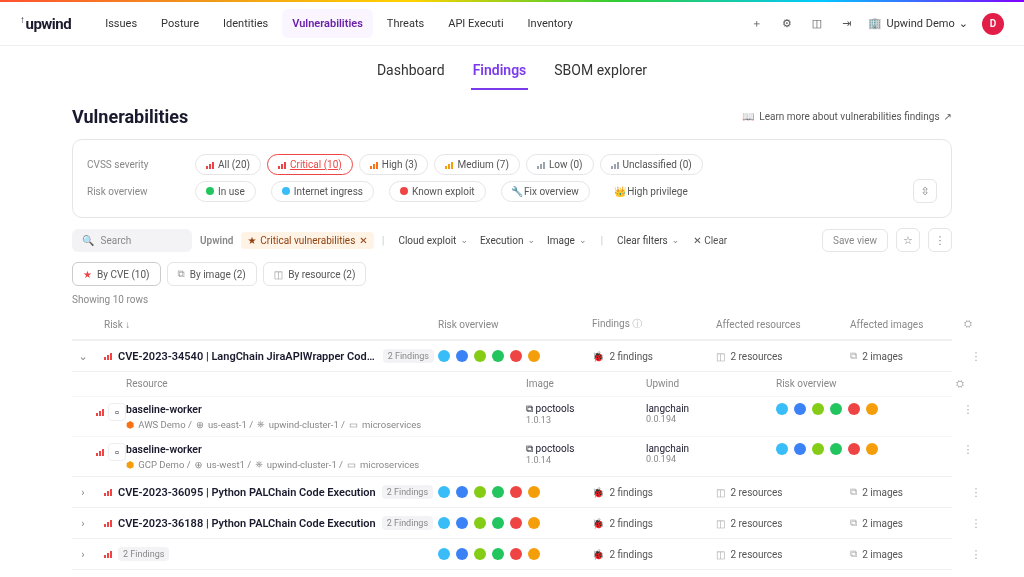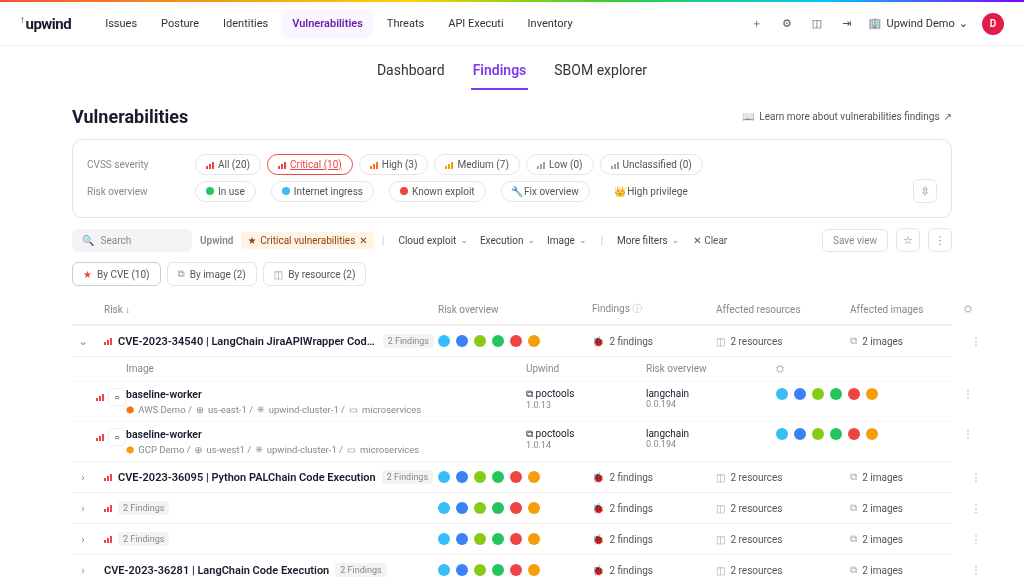--- a/index.html
+++ b/index.html
@@ -152,32 +152,33 @@
     </div>
   </div>
 
   <div class="toolbar">
     <div class="search">🔍 <span>Search</span></div>
     <span class="views-label">Upwind</span>
     <span class="chip">★ <span>Critical vulnerabilities</span> ✕</span>
     <span class="sep">|</span>
     <span id="dds"><span class="dd">Cloud exploit</span><span class="dd">Execution</span><span class="dd">Image</span></span>
     <span class="sep">|</span>
-    <span class="dd">More filters</span>
+    <span class="dd">Clear filters</span>
     <span style="font-size:10px;color:#555;cursor:pointer">✕ <span>Clear</span></span>
     <span class="save-view">Save view</span>
     <span class="sq-btn">☆</span>
     <span class="sq-btn">⋮</span>
   </div>
 
   <div class="groupers" id="groupers">
       <span class="grouper active"><span style="color:#ef4444">★</span> By CVE (10)</span>
       <span class="grouper"><span style="color:#999">⧉</span> By image (2)</span>
       <span class="grouper"><span style="color:#999">◫</span> By resource (2)</span>
     </div>
+  <div class="rows-info">Showing 10 rows</div>
 
   <div class="thead">
     <span></span>
     <span class="sort">Risk</span>
     <span><span>Risk overview</span></span>
     <span><span>Findings</span> <span style="color:#bbb">ⓘ</span></span>
     <span>Affected resources</span>
     <span>Affected images</span>
     <span style="color:#aaa">⛭</span>
   </div>
@@ -202,20 +203,21 @@
           <span class="ri" style="background:#ef4444"></span>
           <span class="ri" style="background:#f59e0b"></span>
         </span>
         <span class="cnt"><span class="cnt-ic">🐞</span>2 findings</span>
         <span class="cnt"><span class="cnt-ic">◫</span>2 resources</span>
         <span class="cnt"><span class="cnt-ic">⧉</span>2 images</span>
         <span class="dots">⋮</span>
       </div>
       <div class="sub-thead">
         <span></span>
+        <span>Resource</span>
         <span>Image</span>
         <span>Upwind</span>
         <span>Risk overview</span>
         <span style="color:#aaa">⛭</span>
       </div>
       <div class="sub-trow">
         <span class="res-ic">
           <span class="bars" style="color:#ef4444">
             <i></i>
             <i></i>
@@ -289,20 +291,21 @@
         <span class="dots">⋮</span>
       </div>
       <div class="trow">
         <span class="caret">›</span>
         <span class="cve-cell">
           <span class="bars" style="color:#ef4444">
             <i></i>
             <i></i>
             <i></i>
           </span>
+          <span class="cve-title">CVE-2023-36188 | Python PALChain Code Execution</span>
           <span class="badge">2 Findings</span>
         </span>
         <span class="risk-icons">
           <span class="ri" style="background:#38bdf8"></span>
           <span class="ri" style="background:#3b82f6"></span>
           <span class="ri" style="background:#84cc16"></span>
           <span class="ri" style="background:#22c55e"></span>
           <span class="ri" style="background:#ef4444"></span>
           <span class="ri" style="background:#f59e0b"></span>
         </span>

